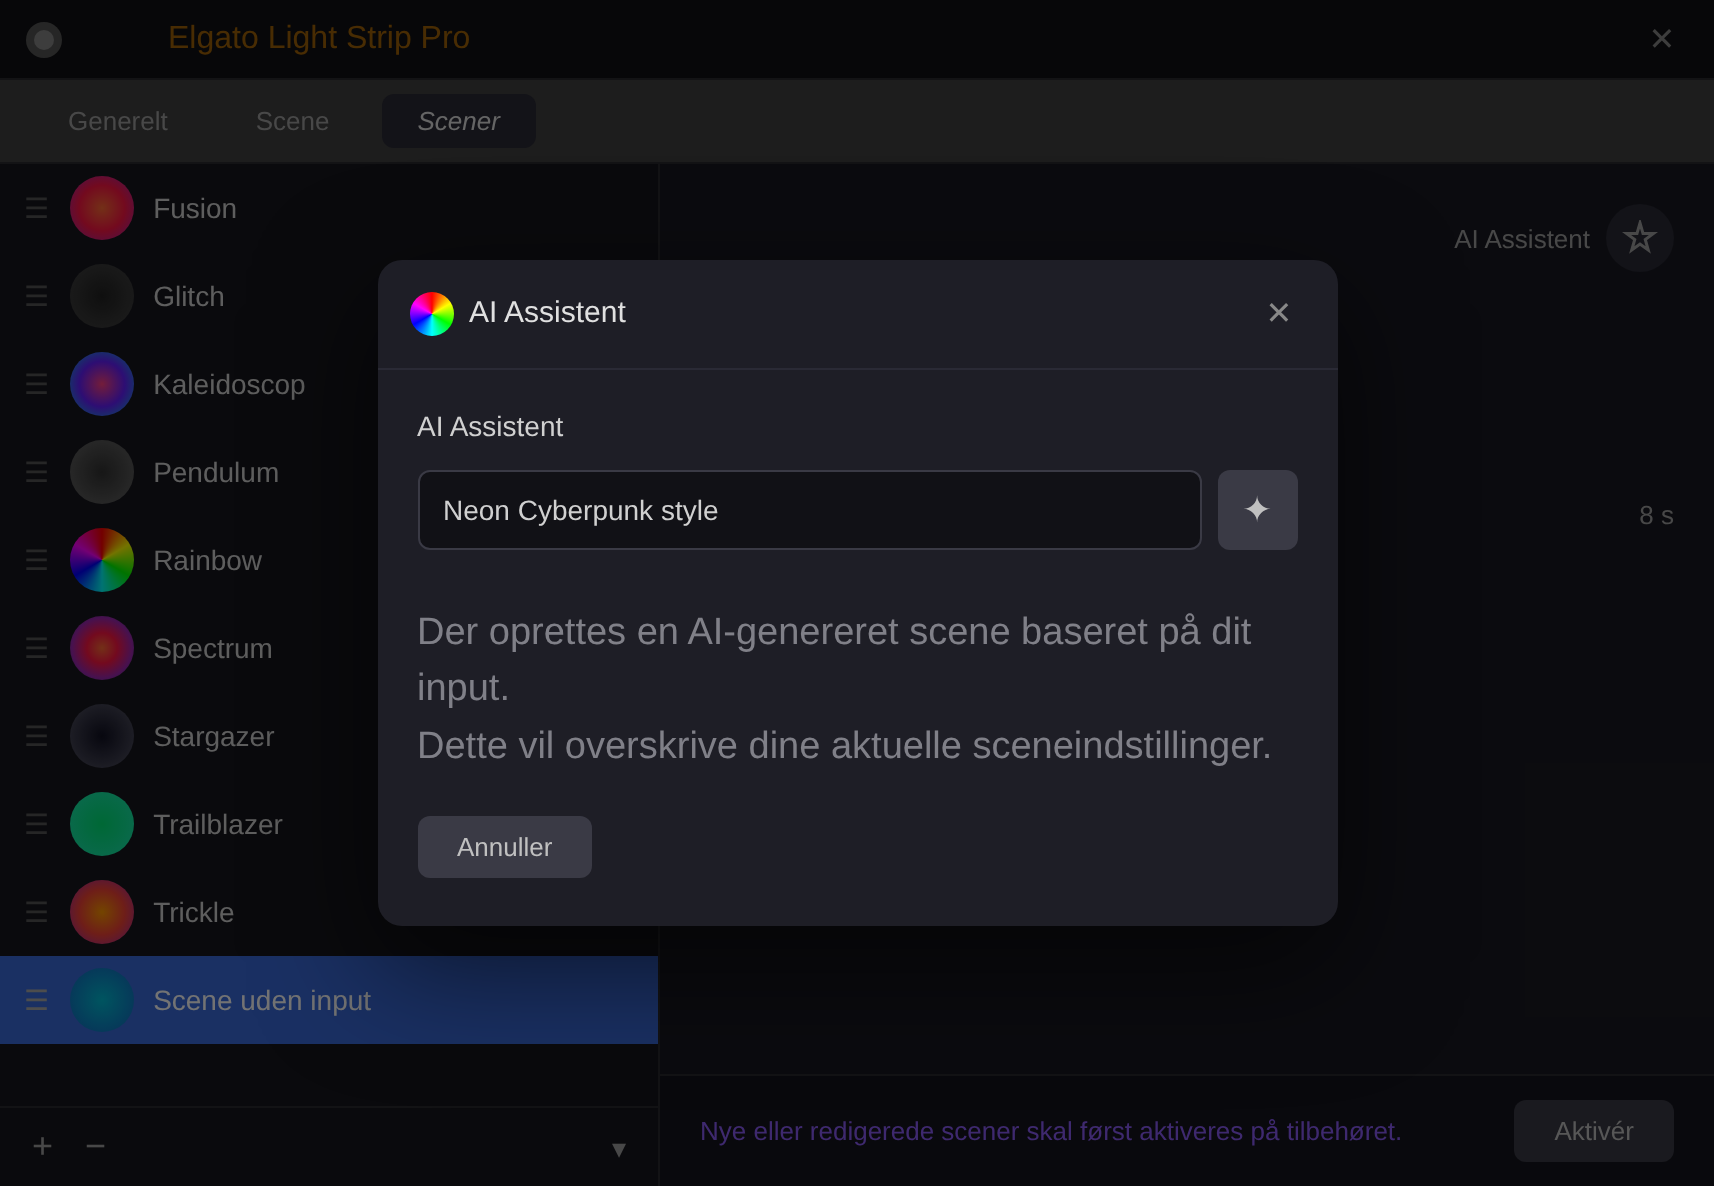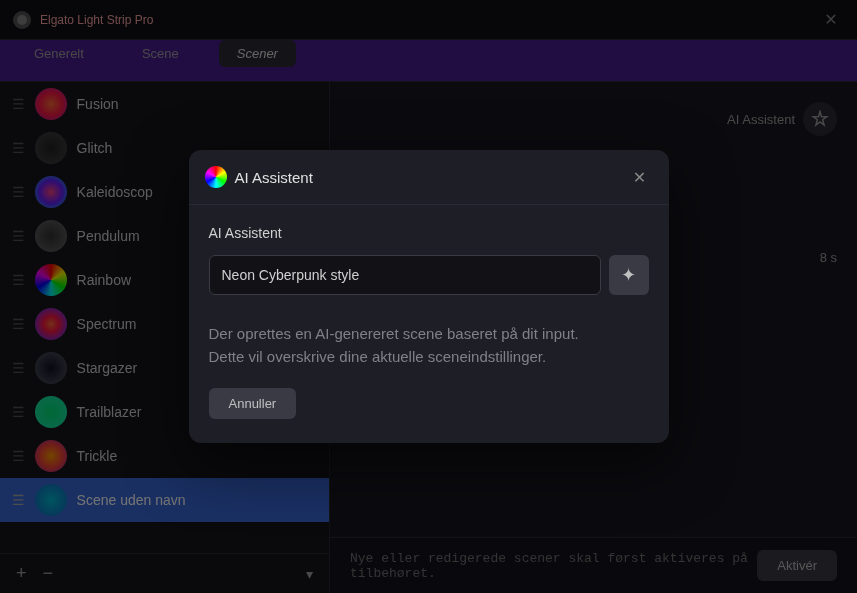--- a/index.html
+++ b/index.html
@@ -26,43 +26,44 @@
     .titlebar-left {
       display: flex;
       align-items: center;
       gap: 8px;
     }
     .titlebar-logo {
       width: 20px;
       height: 20px;
     }
     .titlebar-title {
-      font-size: 12px;
-      color: #fca5a5;
+      font-size: 16px;
+      color: #a16207;
+      margin-left: 44px;
     }
     .titlebar-close {
       width: 28px;
       height: 28px;
       display: flex;
       align-items: center;
       justify-content: center;
       border-radius: 4px;
       cursor: pointer;
       color: #888;
       font-size: 16px;
     }
 
     
     .tabbar {
-      background: #4c1d95;
+      background: #404040;
       height: 42px;
       display: flex;
-      align-items: flex-start;
+      align-items: center;
       padding: 0 16px;
-      gap: 22px;
+      gap: 8px;
       border-bottom: 1px solid #2a2a30;
     }
     .tab {
       padding: 6px 18px;
       border-radius: 6px;
       font-size: 13px;
       color: #a0a0a0;
       cursor: pointer;
     }
     .tab.active {
@@ -269,23 +270,22 @@
       background: #16161e;
       height: 56px;
       display: flex;
       align-items: center;
       justify-content: space-between;
       padding: 0 20px;
       border-top: 1px solid #2a2a30;
     }
     .activate-text {
       font-size: 13px;
-      color: #737373;
+      color: #8b5cf6;
       max-width: 400px;
-      font-family: Liberation Mono, monospace;
     }
     .activate-btn {
       background: #3a3a45;
       color: #c0c0c0;
       border: none;
       border-radius: 6px;
       padding: 8px 20px;
       font-size: 13px;
       cursor: pointer;
     }
@@ -377,21 +377,21 @@
       border: none;
       border-radius: 6px;
       color: #c0c0c0;
       font-size: 18px;
       cursor: pointer;
       display: flex;
       align-items: center;
       justify-content: center;
     }
     .modal-desc {
-      font-size: 15px;
+      font-size: 19px;
       color: #808088;
       line-height: 1.5;
       margin-bottom: 20px;
       margin-top: 28px;
     }
     .modal-actions {
       display: flex;
     }
     .btn-annuller {
       background: #3a3a45;
@@ -478,21 +478,21 @@
 
       <div class="scene-item">
         <span class="drag-handle">☰</span>
         <div class="scene-icon icon-trickle"></div>
         <span class="scene-name">Trickle</span>
       </div>
 
       <div class="scene-item selected">
         <span class="drag-handle" style="color:#aaa;">☰</span>
         <div class="scene-icon icon-unnamed"></div>
-        <span class="scene-name">Scene uden navn</span>
+        <span class="scene-name">Scene uden input</span>
       </div>
 
     </div>
     <div class="sidebar-footer">
       <span class="sidebar-footer-btn">+</span>
       <span class="sidebar-footer-btn">−</span>
       <span class="sidebar-footer-chevron">▾</span>
     </div>
   </div>
 

